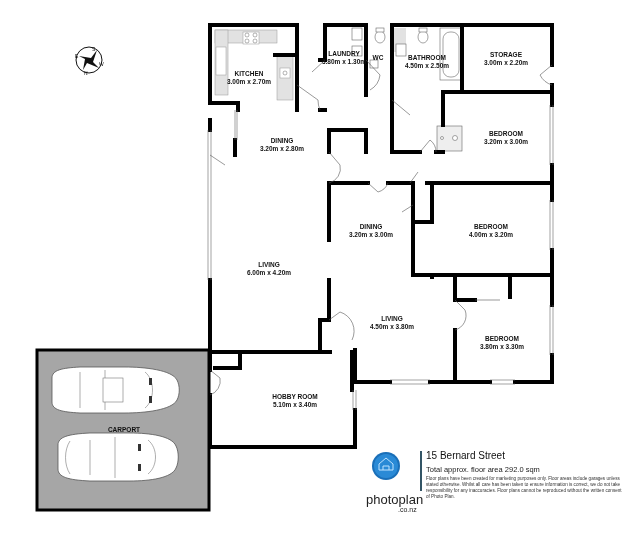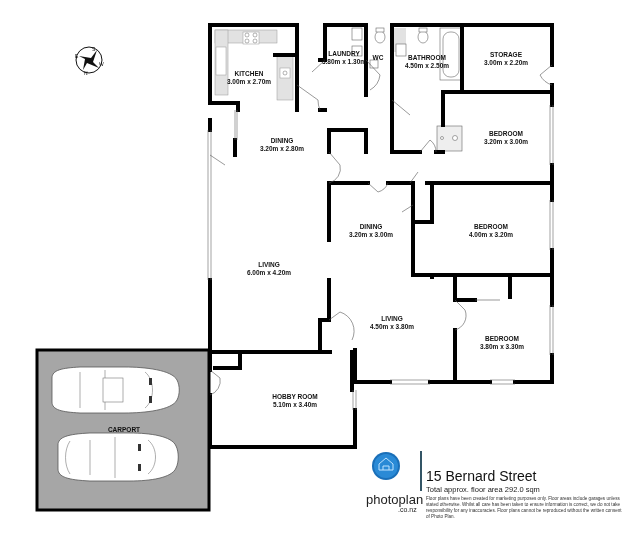--- a/index.html
+++ b/index.html
@@ -1,20 +1,20 @@
 <!DOCTYPE html>
 <html><head>
 <meta charset="utf-8">
 <style>
   html, body { margin: 0; padding: 0; background: #ffffff; }
   body { width: 640px; height: 549px; position: relative; overflow: hidden; font-family: "Liberation Sans", sans-serif; }
   #plan { position: absolute; left: 0; top: 0; width: 640px; height: 549px; }
   .room-label { position: absolute; text-align: center; font-family: "Liberation Sans", sans-serif; font-size: 6.5px; line-height: 7.5px; color: #111; font-weight: bold; transform: translate(-50%, -50%); white-space: nowrap; }
   .info { position: absolute; left: 426px; top: 448px; width: 200px; font-family: "Liberation Sans", sans-serif; color: #222; }
-  .info .addr { font-size: 14px; line-height: 16px; color: #111; margin-top: 20px; }
+  .info .addr { font-size: 10px; line-height: 16px; color: #111; }
   .info .area { font-size: 7.5px; margin-top: 1px; color: #222; }
   .info .disc { font-size: 4.6px; line-height: 6px; color: #333; margin-top: 2px; }
   .info-bar { position: absolute; left: 420px; top: 451px; width: 2px; height: 40px; background: #356; }
   .logo-text { position: absolute; left: 366px; top: 492px; font-family: "Liberation Sans", sans-serif; font-size: 13px; color: #222; letter-spacing: 0px; }
   .logo-sub { position: absolute; left: 398px; top: 506px; font-family: "Liberation Sans", sans-serif; font-size: 7px; color: #222; }
   .compass-letter { font-family: "Liberation Sans", sans-serif; font-size: 5px; fill: #111; }
 </style>
 </head>
 <body>
 

